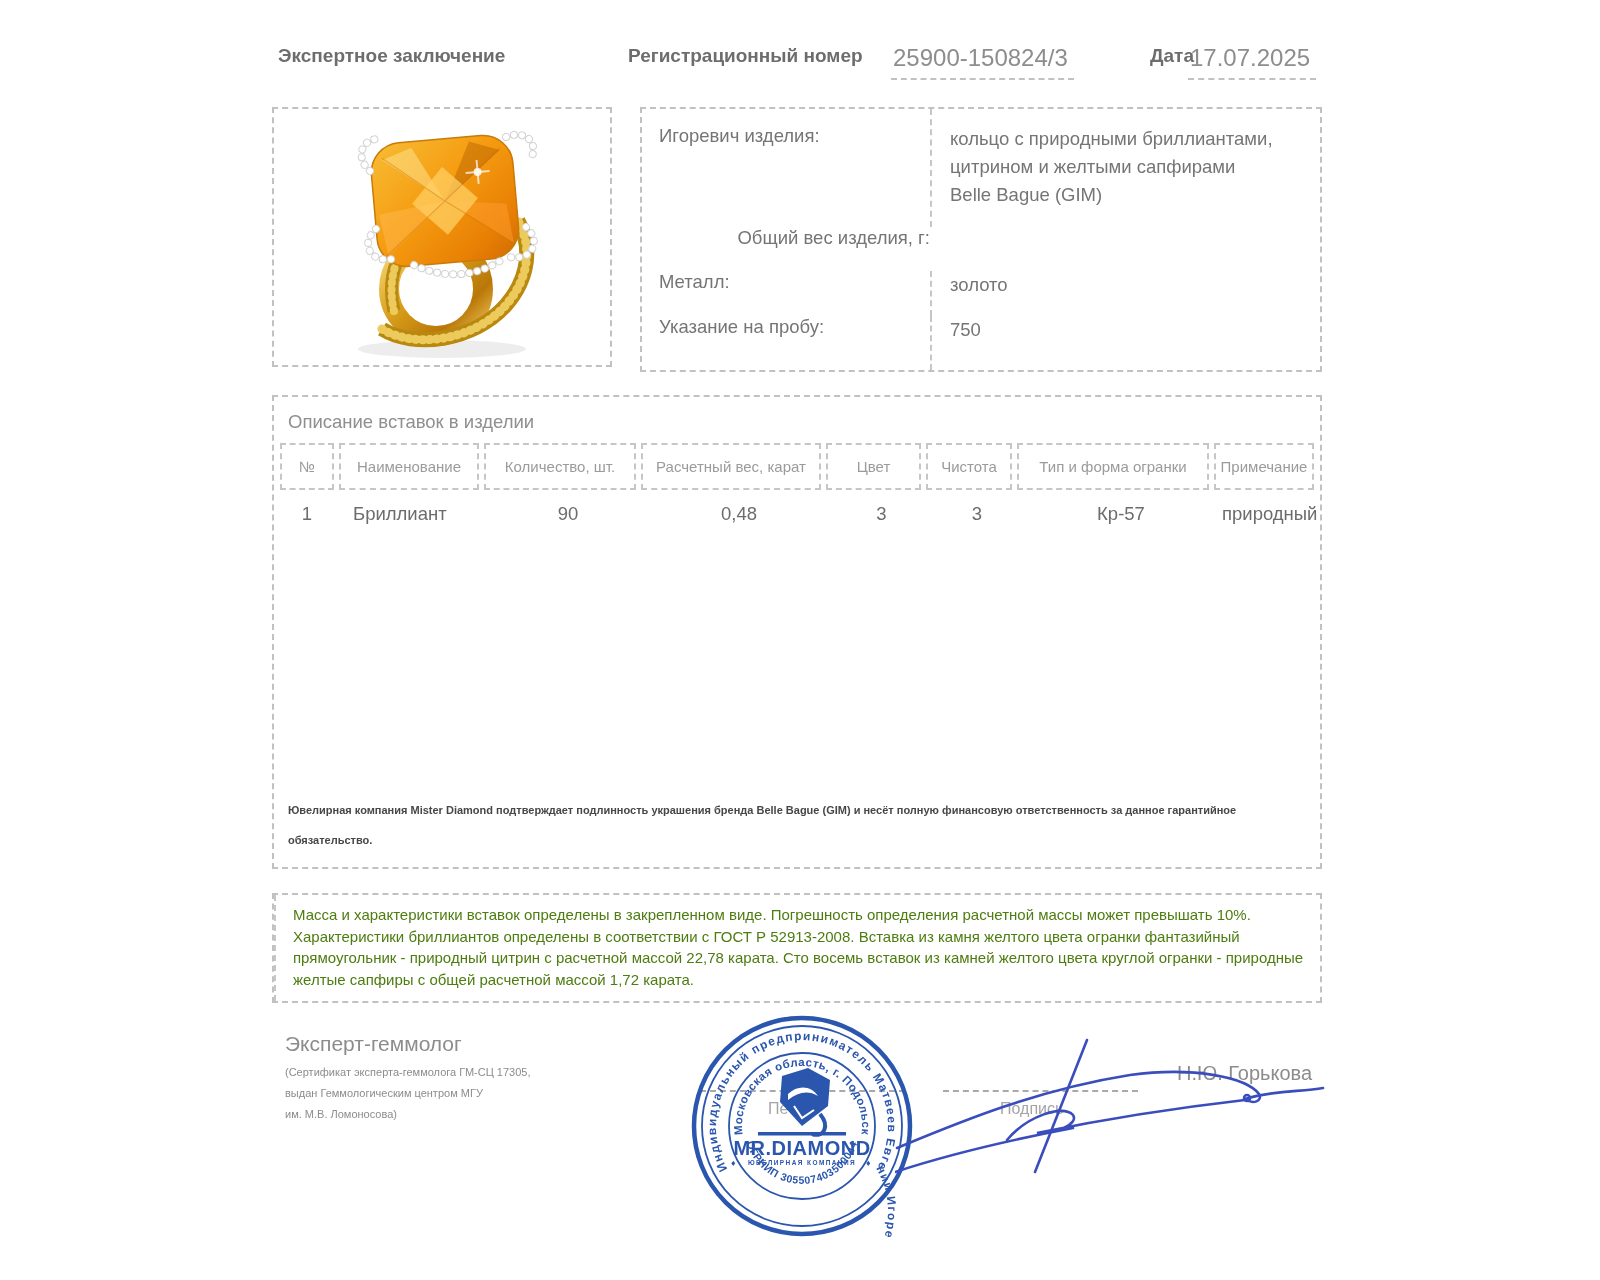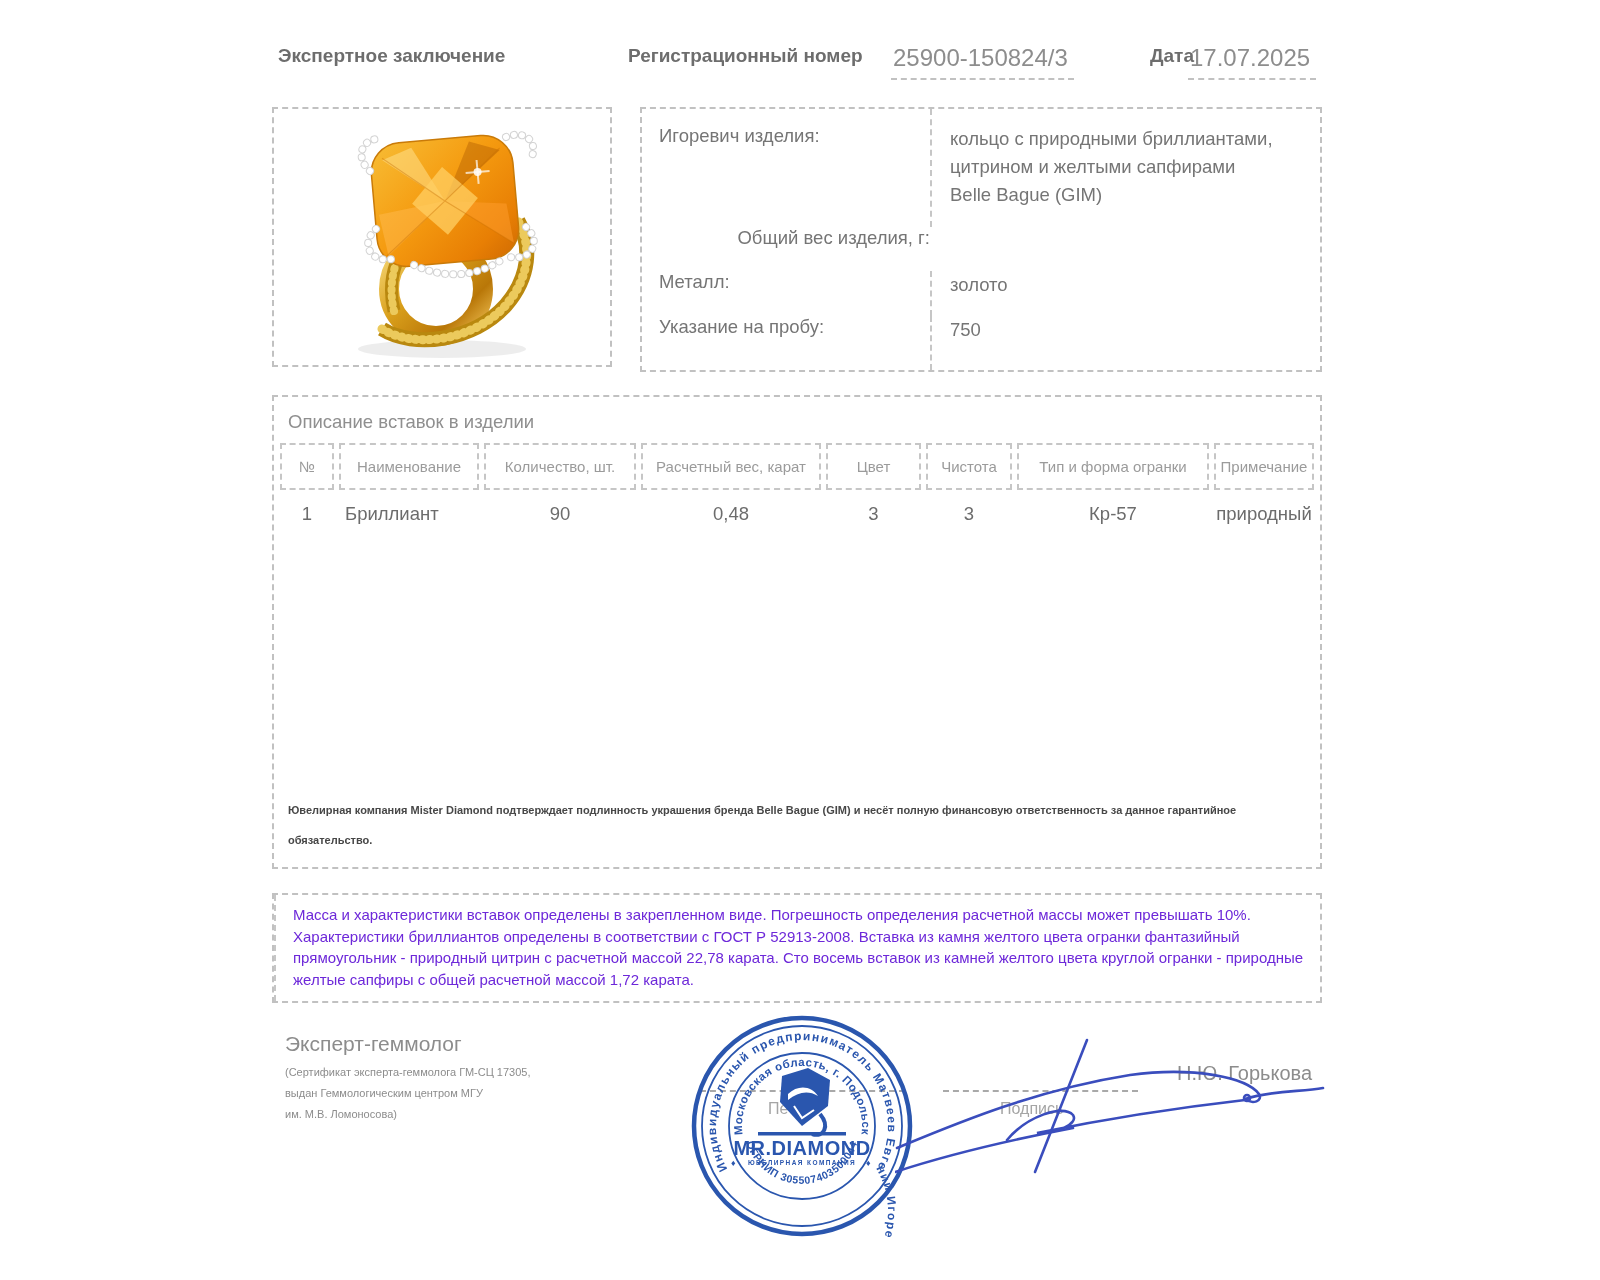--- a/index.html
+++ b/index.html
@@ -30,30 +30,30 @@
   .tbl-title{padding:14px 0 0 14px;font-size:18.5px;color:#8f8f8f;}
   .tbl-head{display:flex;gap:5px;margin:10px 6px 0 6px;}
   .tbl-head .cell{border:2px dashed #c6c6c6;box-sizing:border-box;height:47px;
                   display:flex;align-items:center;justify-content:center;
                   font-size:15px;color:#9b9b9b;white-space:nowrap;}
   .tbl-row{display:flex;gap:5px;margin:13px 6px 0 6px;}
   .tbl-row .cell{box-sizing:border-box;display:flex;align-items:flex-start;justify-content:center;
                  font-size:18.5px;color:#6c6c6c;}
   .c0{flex:0 0 54px;} .c1{flex:0 0 140px;} .c2{flex:0 0 152px;} .c3{flex:0 0 180px;}
   .c4{flex:0 0 95px;} .c5{flex:0 0 86px;} .c6{flex:0 0 192px;} .c7{flex:1;}
-  .tbl-row .c1{justify-content:flex-start;padding-left:6px;}
+  .tbl-row .c1{justify-content:flex-start;padding-left:6px;margin-left:8px;}
   .statement{position:absolute;left:14px;bottom:12px;width:960px;
              font-size:11px;font-weight:bold;color:#474747;line-height:30px;}
 
   
   .com-grid{display:flex;width:100%;height:100%;}
   .com-label{width:158px;box-sizing:border-box;padding:12px 0 0 13px;
              font-size:18px;color:#9c9c9c;}
   .com-text{flex:1;box-sizing:border-box;border-left:2px dashed #c6c6c6;
-            padding:9px 14px 0 17px;font-size:15px;color:#6d28d9;line-height:21.6px;}
+            padding:9px 14px 0 17px;font-size:15px;color:#4d7c0f;line-height:21.6px;}
 
   
   .exp-role{font-size:21px;color:#8c8c8c;}
   .exp-cred{margin-top:6px;font-size:11px;color:#8c8c8c;line-height:21px;white-space:pre-line;}
   .fill-line{border-top:2px dashed #a9a9a9;height:0;}
   .line-label{font-size:16px;color:#a5a5a5;}
   .sig-name{font-size:20px;color:#8c8c8c;white-space:nowrap;}
 </style>
 </head>
 <body>

